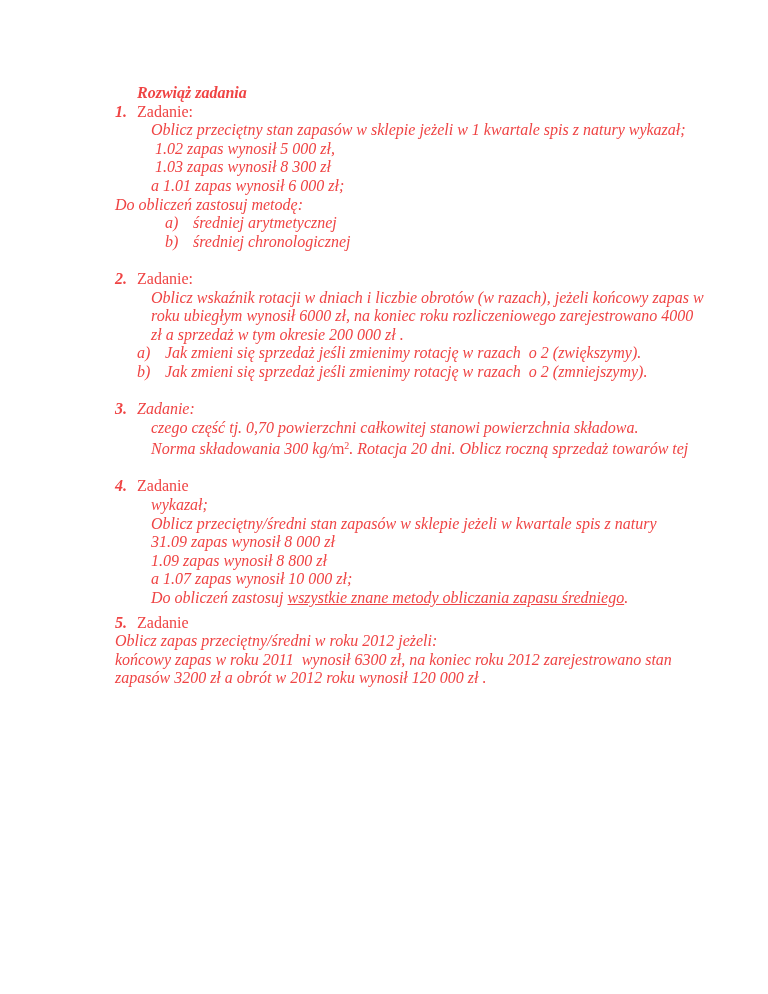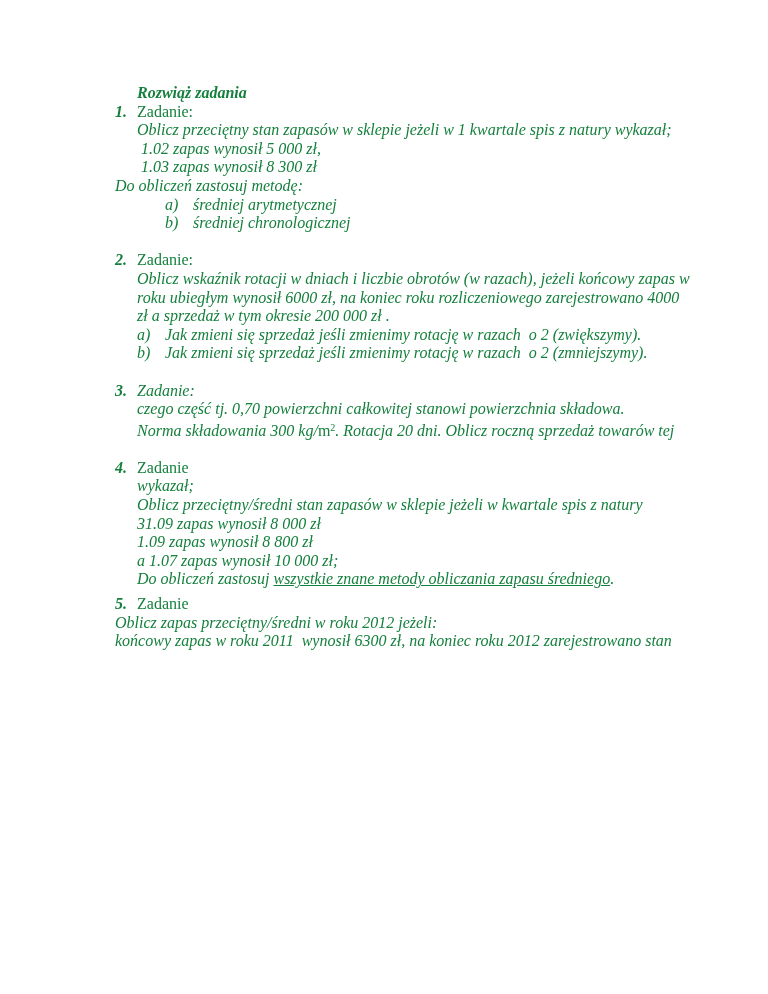--- a/index.html
+++ b/index.html
@@ -3,37 +3,37 @@
 <meta charset="utf-8">
 <style>
   html, body { margin: 0; padding: 0; background: #ffffff; }
   .page {
     position: relative;
     width: 768px;
     height: 994px;
     background: #ffffff;
     overflow: hidden;
     font-family: "Liberation Serif", "DejaVu Serif", serif;
-    color: #15803d;
+    color: #ef4444;
   }
   .content {
     position: absolute;
     left: 115px;
     top: 84px;
     width: 600px;
     font-size: 16px;
     font-style: italic;
     line-height: 18.6px;
   }
   .line, .seg, .task-number, .task-heading, .opt-marker, .opt-text { white-space: pre; }
   .doc-title { font-weight: bold; margin-left: 22px; }
   .task-header { display: flex; }
   .task-number { flex: 0 0 22px; font-weight: bold; }
   .task-heading.roman { font-style: normal; }
-  .indent-1 { margin-left: 22px; }
+  .indent-1 { margin-left: 36px; }
   .opt { display: flex; }
   .opt.indent-1 { margin-left: 22px; }
   .opt.indent-2 { margin-left: 50px; }
   .opt-marker { flex: 0 0 28px; }
   .unit { font-style: normal; }
   .sup { font-style: normal; font-size: 10px; vertical-align: 5px; }
   .underlined { text-decoration: underline; text-align: right; }
   .spacer { height: 18.6px; }
   .spacer-sm { height: 6px; }
 </style>
@@ -46,20 +46,21 @@
     <div class="line doc-title">Rozwiąż zadania</div>
 
     <div>
       <div class="task-header">
           <span class="task-number">1.</span>
           <span class="task-heading roman">Zadanie:</span>
         </div>
       <div class="line indent-1">Oblicz przeciętny stan zapasów w sklepie jeżeli w 1 kwartale spis z natury wykazał;</div>
       <div class="line indent-1"> 1.02 zapas wynosił 5 000 zł,</div>
       <div class="line indent-1"> 1.03 zapas wynosił 8 300 zł</div>
+      <div class="line indent-1">a 1.01 zapas wynosił 6 000 zł;</div>
       <div class="line">Do obliczeń zastosuj metodę:</div>
       <div class="opt indent-2">
           <span class="opt-marker">a)</span>
           <span class="opt-text">średniej arytmetycznej</span>
         </div>
       <div class="opt indent-2">
           <span class="opt-marker">b)</span>
           <span class="opt-text">średniej chronologicznej</span>
         </div>
     </div>
@@ -112,16 +113,17 @@
 
     <div class="spacer-sm"></div>
 
     <div>
       <div class="task-header">
           <span class="task-number">5.</span>
           <span class="task-heading roman">Zadanie</span>
         </div>
       <div class="line">Oblicz zapas przeciętny/średni w roku 2012 jeżeli:</div>
       <div class="line">końcowy zapas w roku 2011  wynosił 6300 zł, na koniec roku 2012 zarejestrowano stan</div>
+      <div class="line">zapasów 3200 zł a obrót w 2012 roku wynosił 120 000 zł .</div>
     </div>
 
   </div>
 </div>
 
 </body></html>

